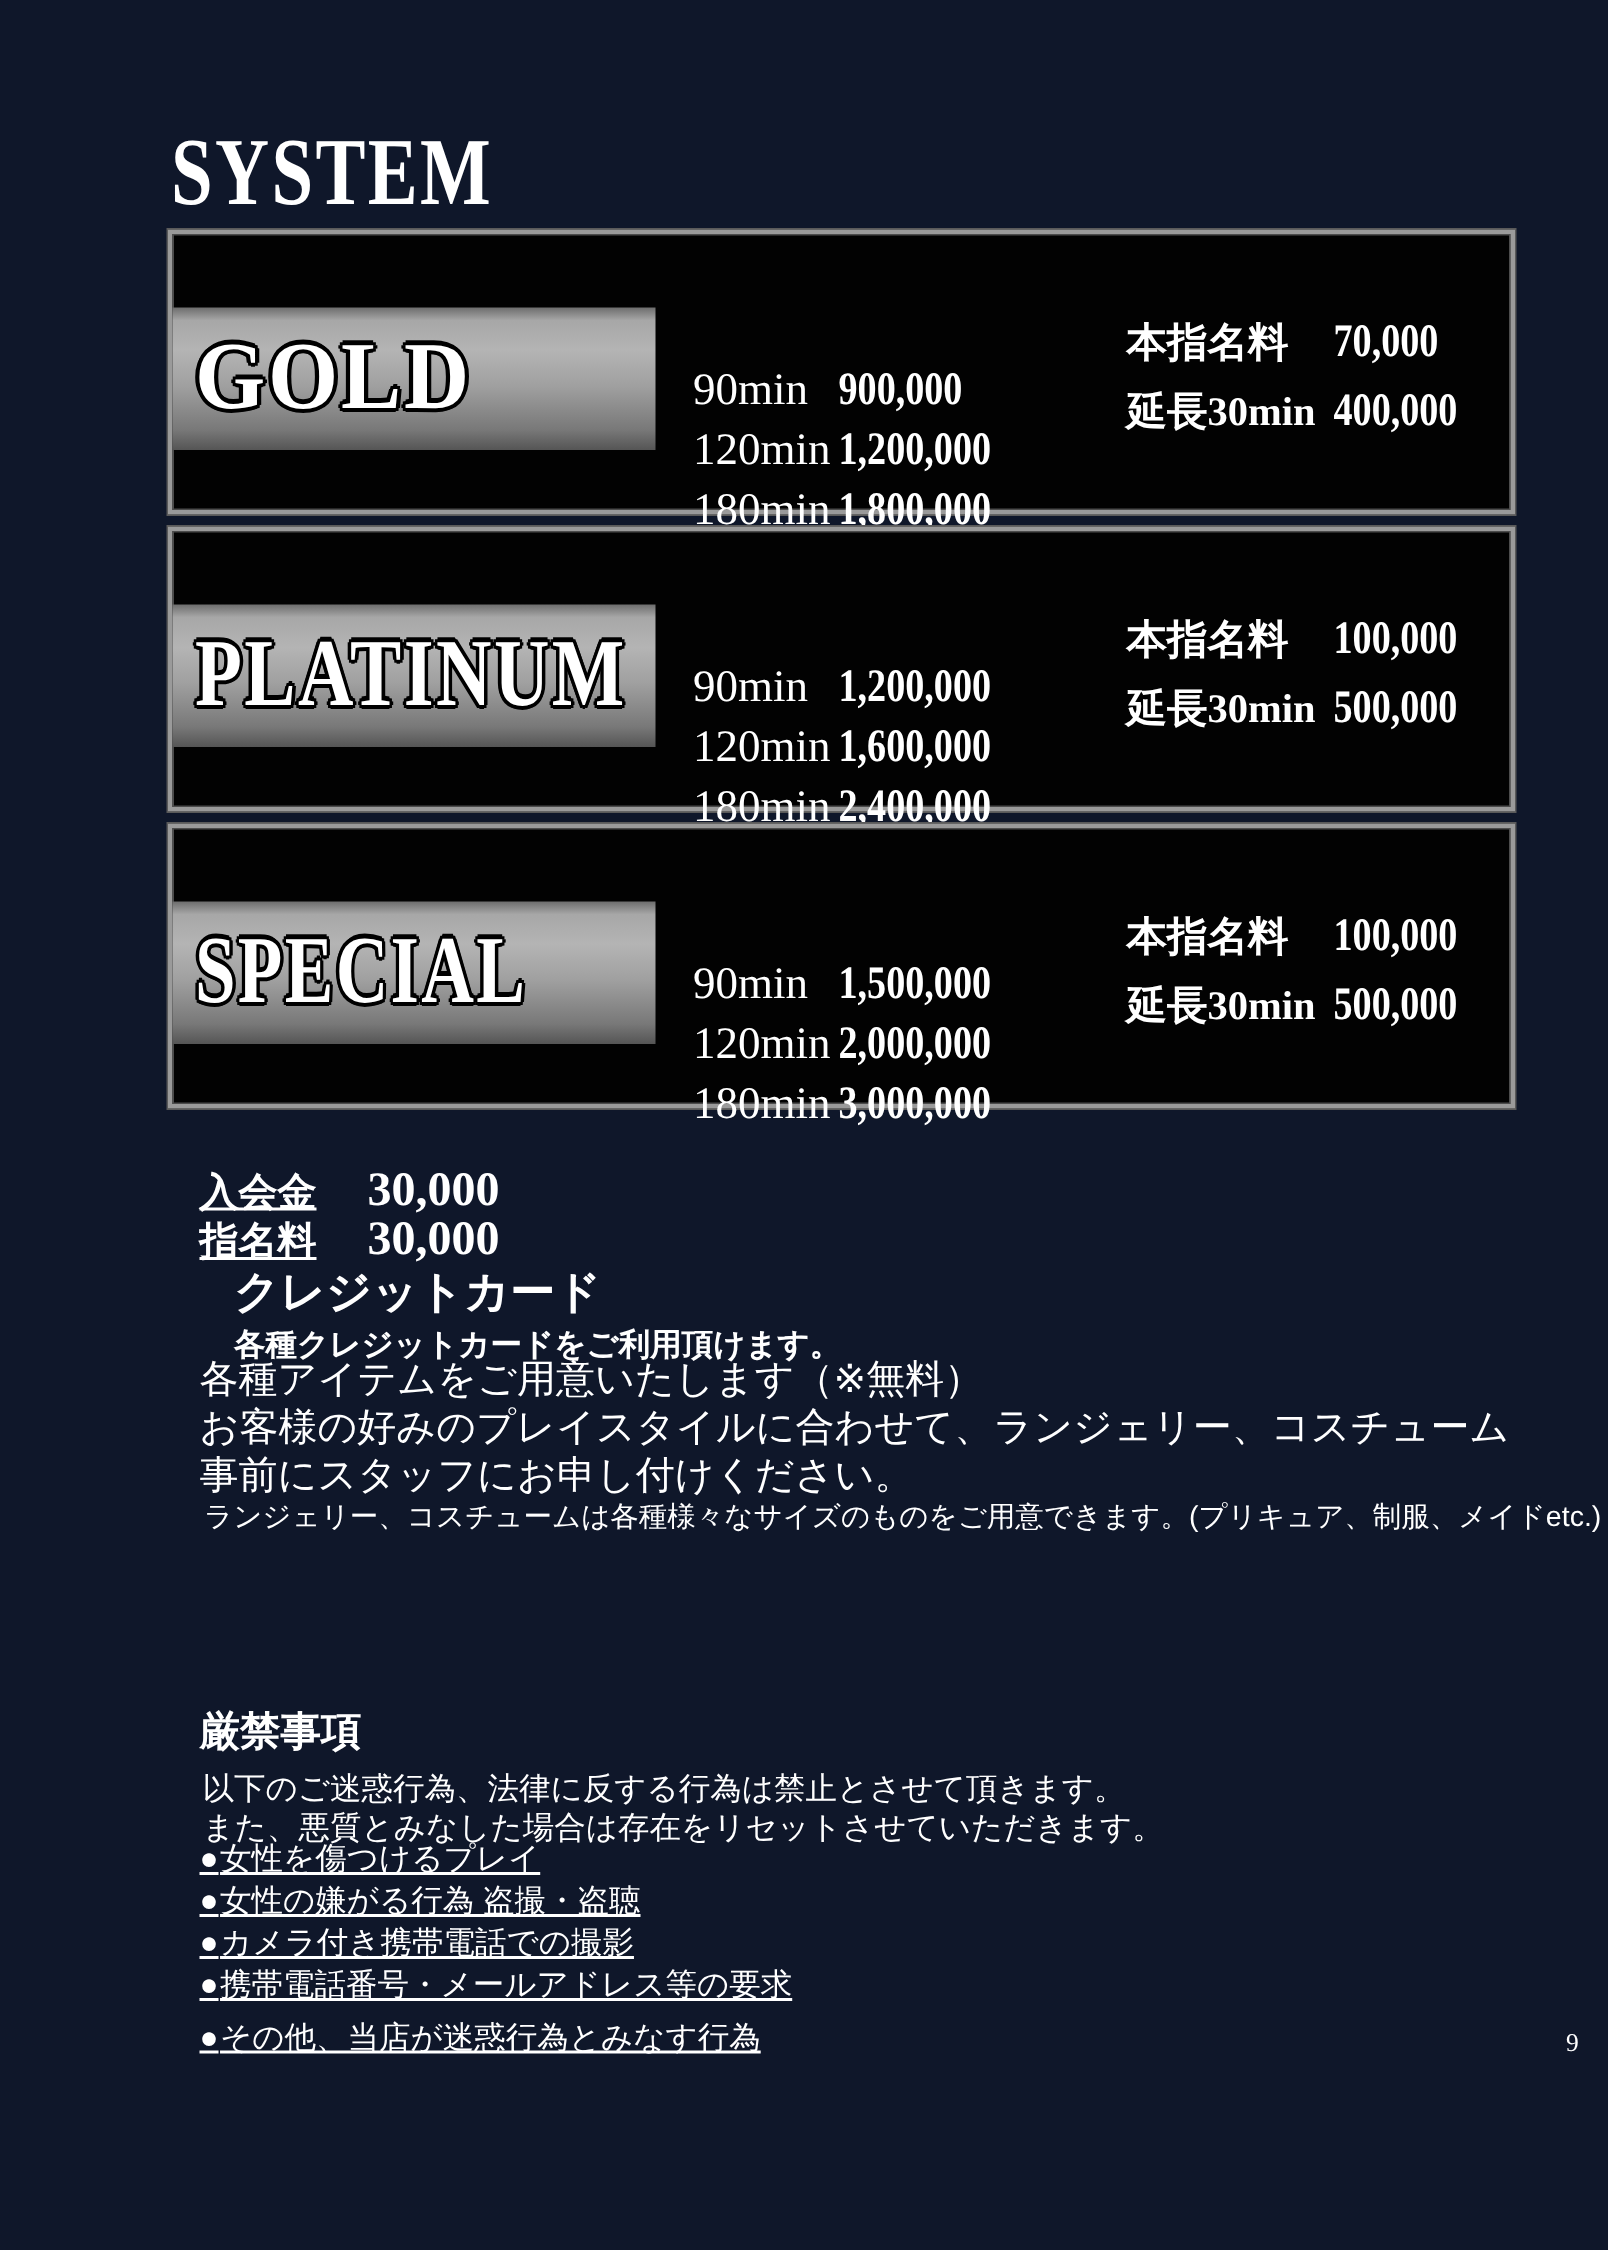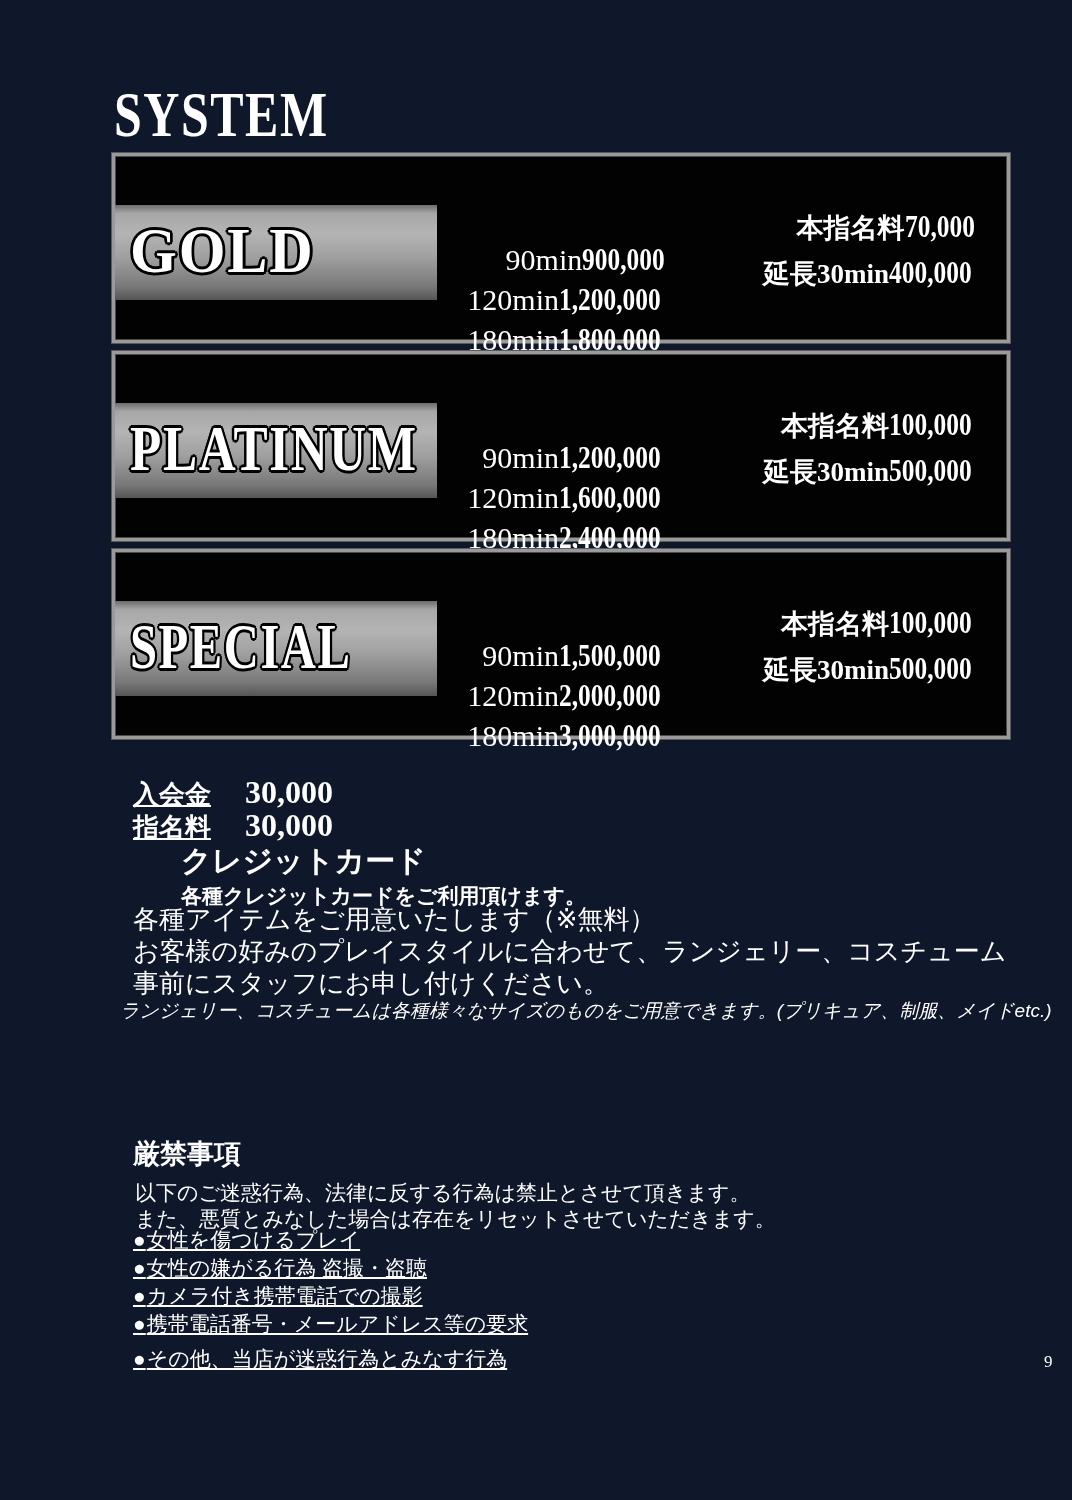--- a/index.html
+++ b/index.html
@@ -7,21 +7,21 @@
         font-family:"Liberation Serif","DejaVu Serif",serif;color:#fff;}
 
   
   .page-title{position:absolute;left:114px;top:78px;margin:0;
               font-size:64px;font-weight:bold;letter-spacing:2px;
               transform:scaleX(.78);transform-origin:0 50%;white-space:nowrap;}
 
   
   .tier-box{position:absolute;left:112px;width:898px;height:190px;box-sizing:border-box;
             background:#020202;border:3px solid #9a9a9a;
-            box-shadow:inset 0 0 0 1px #4c4c4c, 0 0 0 1px #5a5a5a;text-align:right;}
+            box-shadow:inset 0 0 0 1px #4c4c4c, 0 0 0 1px #5a5a5a;}
   .tier-bar{position:absolute;left:0;top:49px;width:322px;height:95px;
             background:linear-gradient(180deg,#6d6d6d 0%,#a7a7a7 9%,#b4b4b4 30%,#a0a0a0 55%,#787878 86%,#555 100%);}
   .tier-name{position:absolute;left:15px;top:50%;white-space:nowrap;
              font-size:64px;font-weight:bold;letter-spacing:2px;color:#fff;
              text-shadow:3px 0 0 #000,-3px 0 0 #000,0 3px 0 #000,0 -3px 0 #000,
                          2px 2px 0 #000,-2px 2px 0 #000,2px -2px 0 #000,-2px -2px 0 #000;}
   .s0{transform:translateY(-53%) scaleX(.94);transform-origin:0 50%;}
   .s1{transform:translateY(-53%) scaleX(.80);transform-origin:0 50%;}
   .s2{transform:translateY(-53%) scaleX(.76);transform-origin:0 50%;}
 
@@ -35,26 +35,26 @@
   .frow{height:46px;line-height:46px;}
   .flabel{display:inline-block;width:138px;font-size:27px;font-weight:bold;}
 
   
   .fee-info{position:absolute;left:133px;top:776px;}
   .mrow{height:33px;line-height:33px;white-space:nowrap;}
   .mlabel{display:inline-block;width:112px;font-size:26px;font-weight:bold;text-decoration:underline;}
   .mval{font-size:32px;font-weight:bold;}
   .credit-row{position:absolute;left:133px;top:841px;display:flex;align-items:baseline;white-space:nowrap;flex-direction:column;}
   .credit-label{font-size:30px;font-weight:bold;}
-  .credit-note{font-size:21px;font-weight:bold;margin-left:48px;}
+  .credit-note{font-size:21px;font-weight:bold;margin-left:23px;}
 
   
   .sans{font-family:"Liberation Sans","DejaVu Sans",sans-serif;}
   .costume{position:absolute;left:133px;top:903px;font-size:26px;line-height:32px;white-space:nowrap;}
-  .costume-note{position:absolute;left:120px;top:998px;font-size:19px;white-space:nowrap;font-style:italic;}
+  .costume-note{position:absolute;left:136px;top:998px;font-size:19px;white-space:nowrap;}
 
   
   .proh-title{position:absolute;left:133px;top:1136px;font-size:27px;font-weight:bold;}
   .proh-intro{position:absolute;left:135px;top:1180px;font-size:21px;line-height:26px;white-space:nowrap;}
   .proh-list{position:absolute;left:133px;top:1226px;font-size:21px;line-height:28px;white-space:nowrap;text-decoration:underline;}
   .proh-item.last{margin-top:7px;}
   .bullet{margin-right:1px;}
 
   .page-number{position:absolute;left:1044px;top:1352px;font-size:17px;}
 </style>

